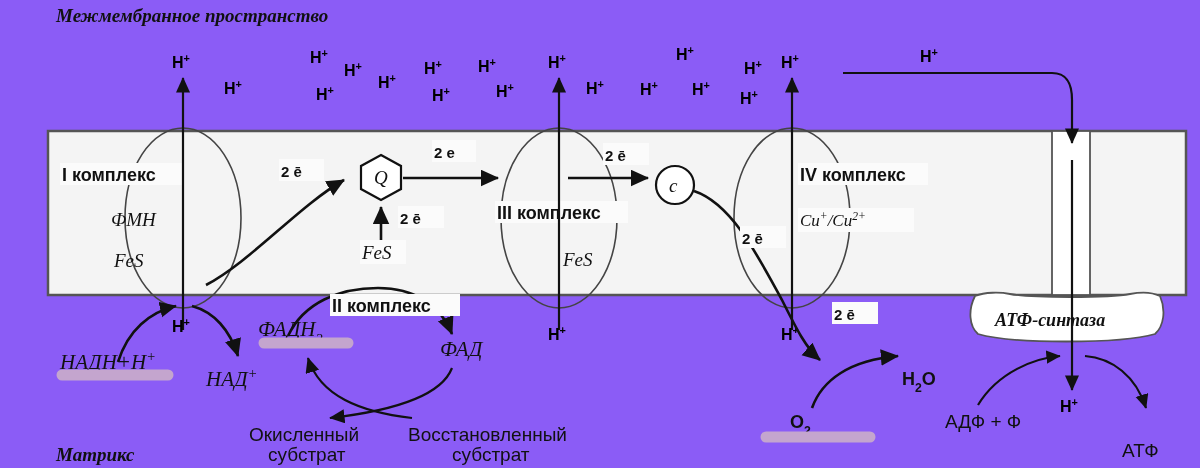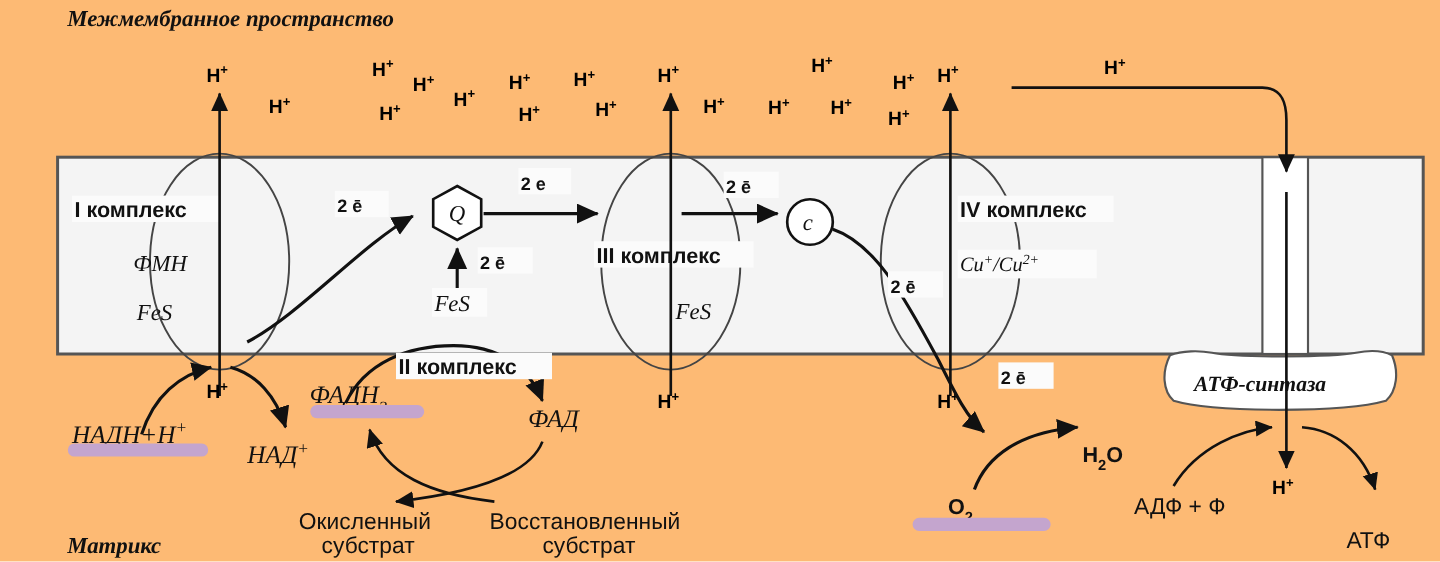--- a/index.html
+++ b/index.html
@@ -7,21 +7,21 @@
     padding: 0;
     background: #ffffff;
   }
   body {
     font-family: "Liberation Sans", sans-serif;
   }
   #root {
     position: relative;
     width: 1200px;
     height: 468px;
-    background: #fdba74;
+    background: #8b5cf6;
     overflow: hidden;
     text-align: right;
   }
   svg#diagram {
     position: absolute;
     left: 0;
     top: 0;
     width: 1200px;
     height: 468px;
   }

